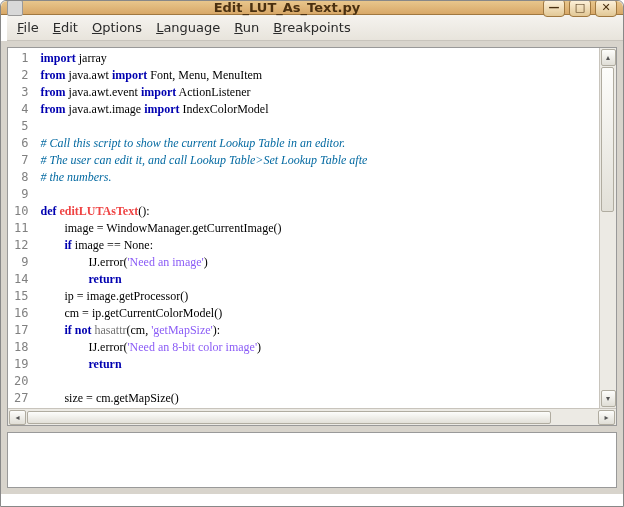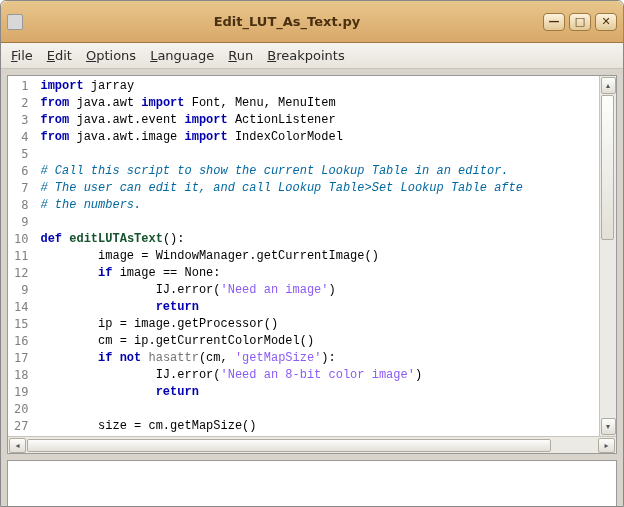--- a/index.html
+++ b/index.html
@@ -1,41 +1,41 @@
 <!DOCTYPE html>
 <html><head>
 <meta charset="utf-8">
 <style>
 * { box-sizing: border-box; margin: 0; padding: 0; }
 body { font-family: "DejaVu Sans", sans-serif; font-size: 12px; background: #fff; width: 624px; height: 507px; overflow: hidden; border: 1px solid #888; border-radius: 6px 6px 0 0; }
-.titlebar { background: linear-gradient(to bottom, #e8c68c, #d8a868); height: 42px; display: flex; align-items: center; padding: 0 6px; border-radius: 6px 6px 0 0; border-bottom: 1px solid #a07840; }
+.titlebar { background: linear-gradient(to bottom, #e8c68c, #d8a868); height: 14px; display: flex; align-items: center; padding: 0 6px; border-radius: 6px 6px 0 0; border-bottom: 1px solid #a07840; }
 .titlebar .app-icon { width: 16px; height: 16px; background: #d8d8d8; border: 1px solid #999; border-radius: 2px; margin-right: 8px; }
 .titlebar .title { flex: 1; text-align: center; font-weight: bold; color: #4a3010; font-size: 13px; }
 .titlebar .winbtns { display: flex; gap: 4px; }
 .titlebar .winbtn { width: 22px; height: 18px; background: linear-gradient(to bottom,#fef2dc,#e2c896); border: 1px solid #a07840; border-radius: 4px; display: flex; align-items: center; justify-content: center; color: #4a3010; font-weight: bold; font-size: 11px; cursor: pointer; }
-.menubar { background: linear-gradient(to bottom,#f5f3ef,#e8e4dc); height: 26px; display: flex; align-items: center; padding: 12px 10px; gap: 14px; border-bottom: 1px solid #c8c4bc; }
+.menubar { background: linear-gradient(to bottom,#f5f3ef,#e8e4dc); height: 26px; display: flex; align-items: center; padding: 12px 10px; gap: 14px; border-bottom: 1px solid #c8c4bc; margin-left: 6px; }
 .menubar .menuitem { color: #2a2a2a; cursor: pointer; font-size: 13px; }
 .menubar .menuitem .ul { text-decoration: underline; }
 .editor-frame { background: #d8d4cc; padding: 6px; height: calc(100% - 52px); display: flex; flex-direction: column; gap: 6px; }
 .code-panel { flex: 1; background: #fff; border: 1px solid #999; display: flex; flex-direction: column; position: relative; min-height: 0; }
 .code-scroll { flex: 1; display: flex; overflow: auto; min-height: 0; }
 .gutter { background: #fff; color: #808080; text-align: right; padding: 2px 8px 2px 6px; font-family: "DejaVu Sans Mono", monospace; font-size: 12px; line-height: 17px; user-select: none; border-right: none; }
-.code { flex: 1; font-family: Liberation Mono, monospace; font-size: 12px; line-height: 17px; padding: 2px 4px; white-space: pre; overflow: hidden; }
+.code { flex: 1; font-family: Liberation Serif, serif; font-size: 12px; line-height: 17px; padding: 2px 4px; white-space: pre; overflow: hidden; }
 .hscroll { height: 17px; background: #eceae4; border-top: 1px solid #c8c4bc; display: flex; align-items: center; }
 .hscroll .arrow { width: 17px; height: 15px; background: linear-gradient(to bottom,#fdfdfb,#e0ded6); border: 1px solid #b0aca0; border-radius: 2px; display: flex; align-items: center; justify-content: center; font-size: 8px; color: #555; margin: 0 1px; cursor:pointer; }
 .hscroll .track { flex: 1; height: 15px; background: #eceae4; position: relative; }
 .hscroll .thumb { position: absolute; left: 0; width: 92%; height: 13px; top: 1px; background: linear-gradient(to bottom,#fdfdfb,#e2e0d8); border: 1px solid #b0aca0; border-radius: 2px; }
 .vscroll { position: absolute; right: 0; top: 0; bottom: 17px; width: 17px; background: #eceae4; border-left: 1px solid #c8c4bc; display: flex; flex-direction: column; }
 .vscroll .arrow { height: 17px; width: 15px; background: linear-gradient(to bottom,#fdfdfb,#e0ded6); border: 1px solid #b0aca0; border-radius: 2px; display: flex; align-items: center; justify-content: center; font-size: 8px; color: #555; margin: 1px auto; cursor:pointer; }
 .vscroll .track { flex: 1; position: relative; }
 .vscroll .thumb { position: absolute; top: 0; height: 45%; width: 13px; left: 1px; background: linear-gradient(to bottom,#fdfdfb,#e2e0d8); border: 1px solid #b0aca0; border-radius: 2px; }
 .output-panel { height: 56px; background: #fff; border: 1px solid #999; }
 .kw { color: #0000b0; font-weight: bold; }
 .cm { color: #0369a1; font-style: italic; }
-.fn { color: #14532d; font-weight: bold; }
+.fn { color: #ef4444; font-weight: bold; }
 .str { color: #8b5cf6; }
 .builtin { color: #737373; }
 </style>
 </head>
 <body>
 
 <div class="titlebar">
   <div class="app-icon"></div>
   <div class="title">Edit_LUT_As_Text.py</div>
   <div class="winbtns">

